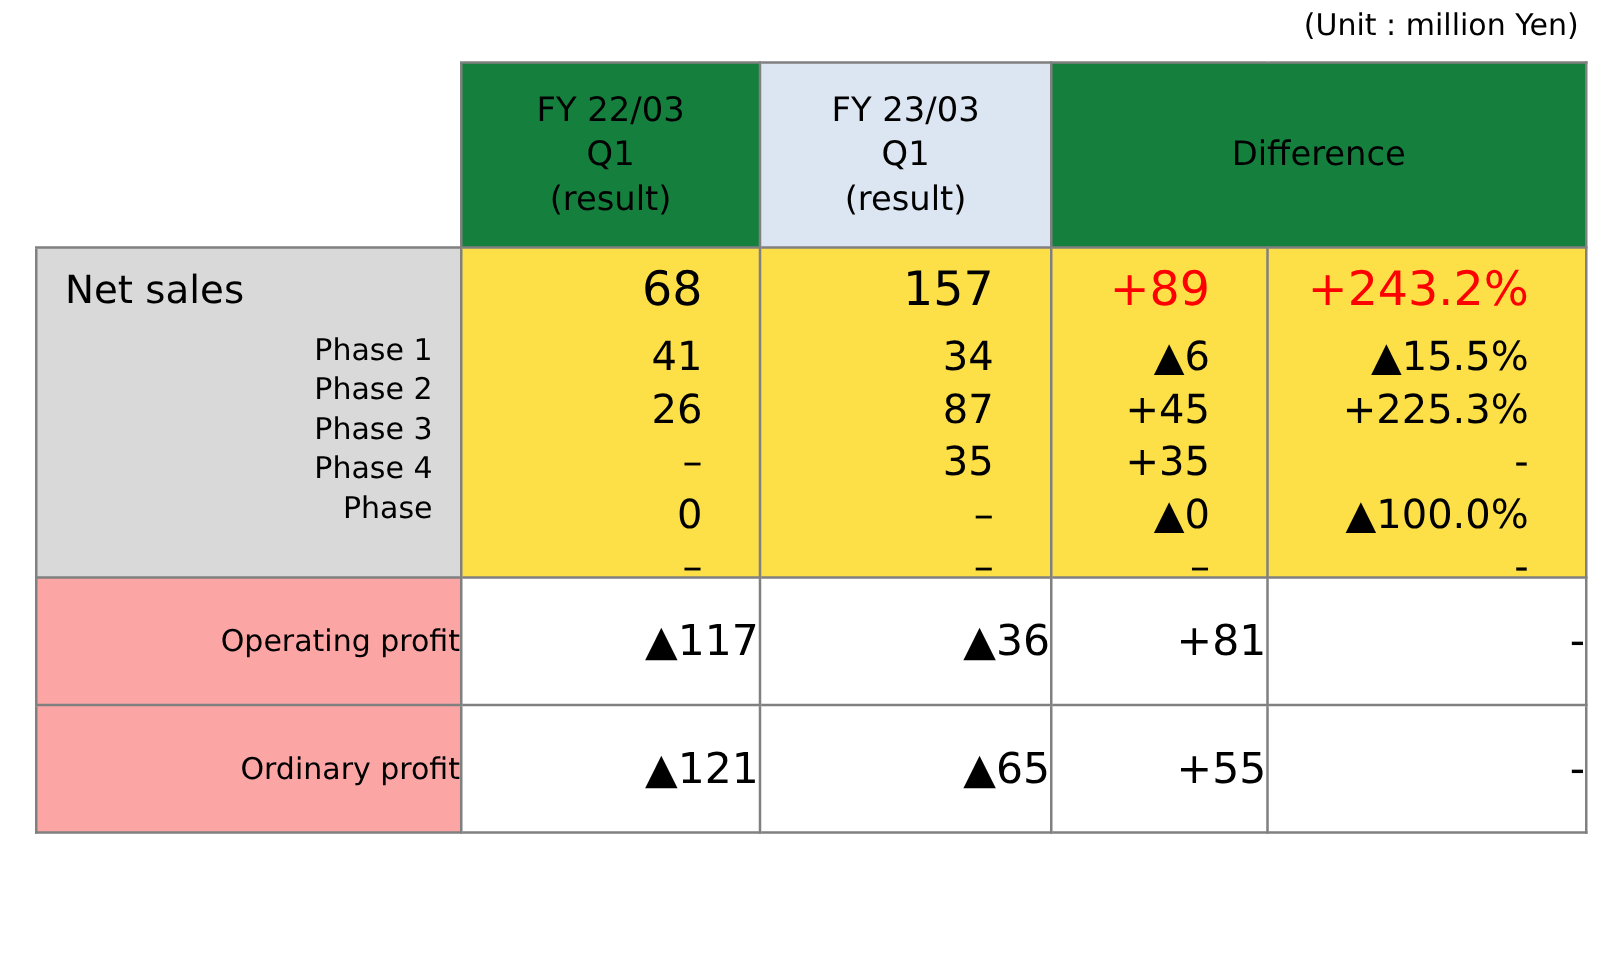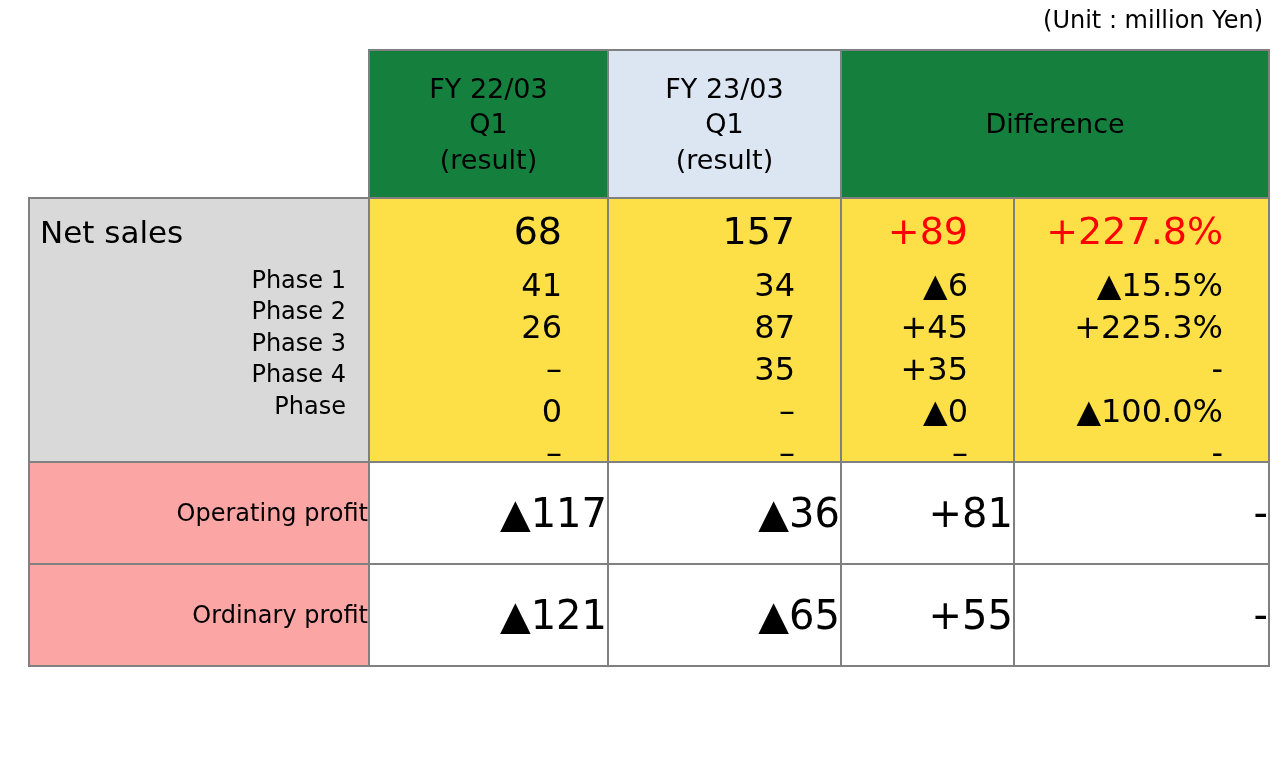--- a/index.html
+++ b/index.html
@@ -76,21 +76,21 @@
     background: #d9d9d9;
     height: 262px;
     padding: 0;
   }
   .ns-label-inner {
     position: relative;
     height: 262px;
   }
   .ns-title {
     position: absolute;
-    left: 10px;
+    left: 22px;
     top: 16px;
     font-size: 31px;
     line-height: 1.1;
   }
   .ns-sub {
     position: absolute;
     right: 22px;
     top: 66px;
     text-align: right;
     font-size: 24px;
@@ -133,21 +133,21 @@
     background: #fca5a5;
     height: 100px;
     font-size: 24px;
     padding-left: 22px;
     text-align: right;
     white-space: nowrap;
   }
   .row-val {
     background: #ffffff;
     height: 100px;
-    font-size: 40px;
+    font-size: 34px;
     text-align: right;
     padding-right: 45px;
     white-space: nowrap;
   }
 </style>
 </head>
 <body>
 
 <div id="page">
 
@@ -230,21 +230,21 @@
               <span>+45</span>
               <span>+35</span>
               <span>▲0</span>
               <span>–</span>
             </div>
           </div>
         </td>
 
         <td class="ns-vals">
           <div class="ns-vals-inner">
-            <div class="ns-main red">+227.8%</div>
+            <div class="ns-main red">+243.2%</div>
             <div class="ns-list">
               <span>▲15.5%</span>
               <span>+225.3%</span>
               <span>-</span>
               <span>▲100.0%</span>
               <span>-</span>
             </div>
           </div>
         </td>
       </tr>

